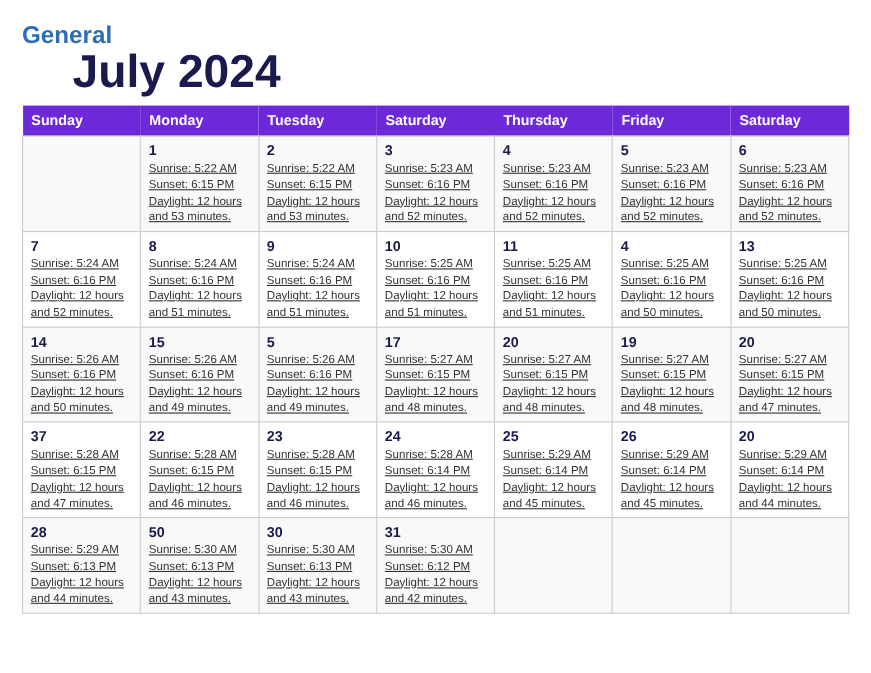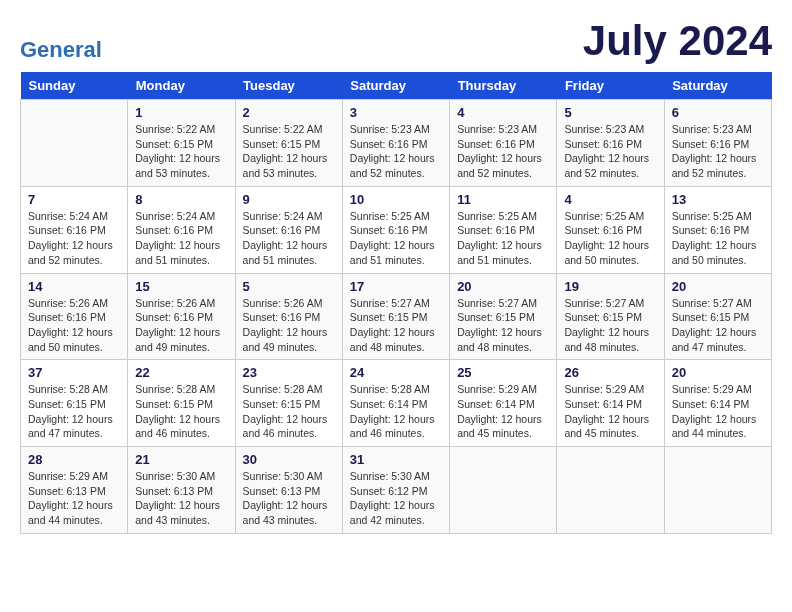--- a/index.html
+++ b/index.html
@@ -6,22 +6,23 @@
     body {
       font-family: Arial, sans-serif;
       background: #fff;
       width: 792px;
       min-height: 612px;
       padding: 20px;
     }
     .header {
       display: flex;
       justify-content: space-between;
-      align-items: flex-end;
+      align-items: flex-start;
       margin-bottom: 10px;
+      flex-direction: column;
     }
     .logo {
       display: flex;
       align-items: center;
     }
     .logo-text {
       font-size: 22px;
       font-weight: bold;
       color: #1a1a4e;
       line-height: 1.1;
@@ -48,21 +49,21 @@
       font-size: 16px;
       color: #333;
       margin-top: 4px;
     }
     table {
       width: 100%;
       border-collapse: collapse;
       font-size: 11px;
     }
     thead th {
-      background-color: #1d4ed8;
+      background-color: #6d28d9;
       color: #fff;
       padding: 6px 8px;
       text-align: left;
       font-size: 13px;
       font-weight: bold;
     }
     tbody td {
       border: 1px solid #ccc;
       padding: 5px 7px;
       vertical-align: top;
@@ -78,20 +79,21 @@
     .day-number {
       font-size: 13px;
       font-weight: bold;
       color: #1a1a4e;
       margin-bottom: 2px;
     }
     .day-info {
       color: #333;
       font-size: 10.5px;
       line-height: 1.4;
+      text-decoration: underline;
     }
     .empty-cell {
       background: #fff;
     }
     tbody tr:nth-child(odd) .empty-cell {
       background: #f9f9f9;
     }
   </style>
 </head>
 <body>
@@ -322,21 +324,21 @@
       </tr>
       <tr>
         <td>
           <div class="day-number">28</div>
           <div class="day-info" style="white-space: pre-line;">Sunrise: 5:29 AM
 Sunset: 6:13 PM
 Daylight: 12 hours
 and 44 minutes.</div>
         </td>
         <td>
-          <div class="day-number">21</div>
+          <div class="day-number">50</div>
           <div class="day-info" style="white-space: pre-line;">Sunrise: 5:30 AM
 Sunset: 6:13 PM
 Daylight: 12 hours
 and 43 minutes.</div>
         </td>
         <td>
           <div class="day-number">30</div>
           <div class="day-info" style="white-space: pre-line;">Sunrise: 5:30 AM
 Sunset: 6:13 PM
 Daylight: 12 hours

